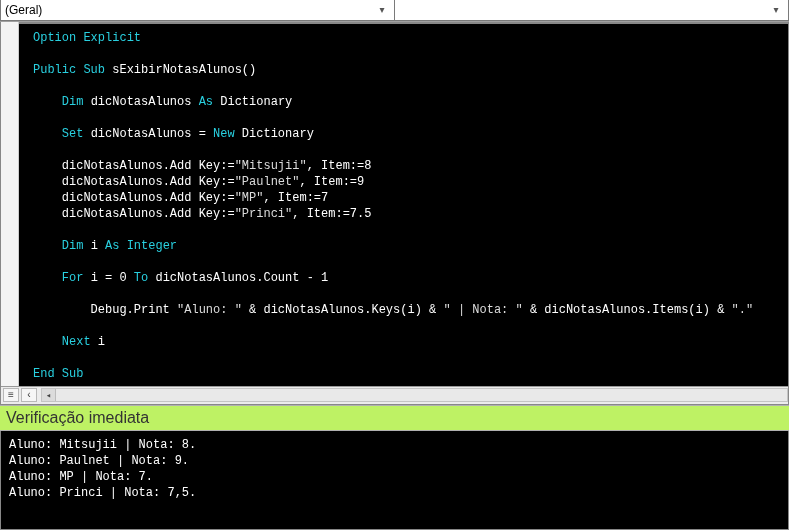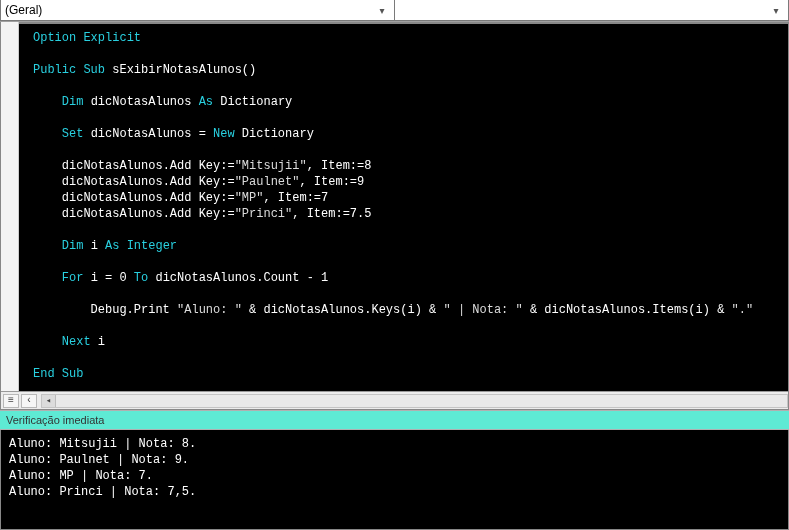--- a/index.html
+++ b/index.html
@@ -116,25 +116,25 @@
     border-right: 1px solid #bcbcbc;
     display: flex;
     align-items: center;
     justify-content: center;
     font-size: 9px;
     color: #444;
   }
 
   
   .immediate-title {
-    background: #5eead4;
+    background: #bef264;
     border-top: 1px solid #b0b0b0;
     border-bottom: 1px solid #b0b0b0;
     font-family: 'Segoe UI', Tahoma, sans-serif;
-    font-size: 11px;
+    font-size: 16px;
     color: #333;
     padding: 3px 6px;
   }
   .immediate-body {
     background: #000;
     color: #fff;
     padding: 6px 8px;
     line-height: 16px;
     white-space: pre;
     height: 100px;

